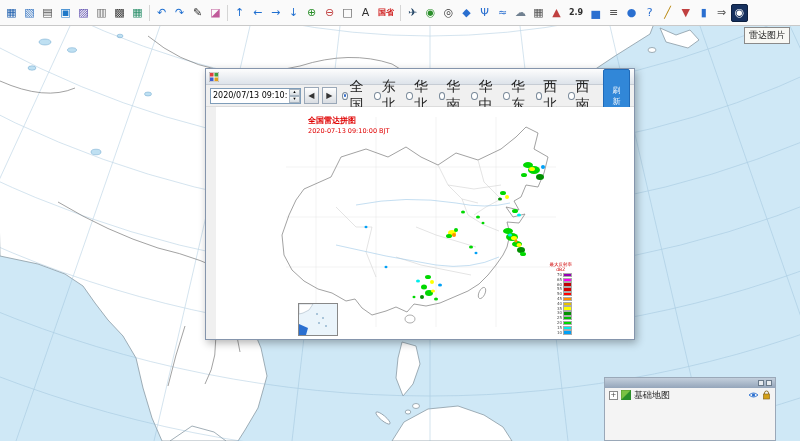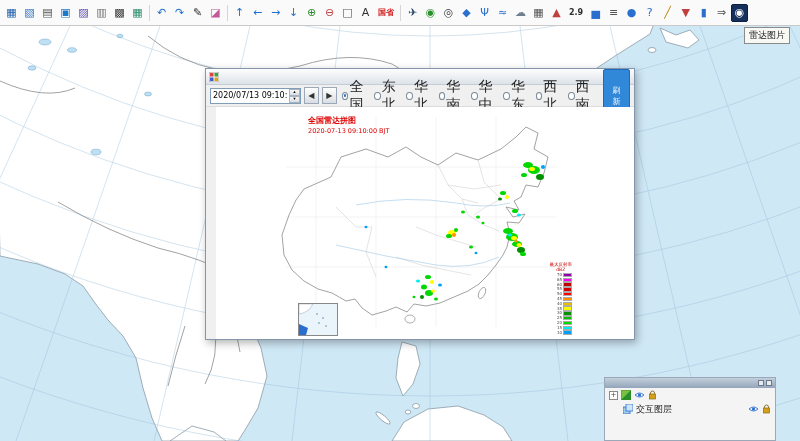--- a/index.html
+++ b/index.html
@@ -399,39 +399,25 @@
     <div class="panel-header">
       <span class="panel-btn"></span>
       <span class="panel-btn"></span>
     </div>
     <div class="tree-row">
       <span class="expander">+</span>
       <svg class="mini-icon" width="10" height="10" viewBox="0 0 10 10">
         <rect width="10" height="10" fill="#7ac143" stroke="#4a8a2a" stroke-width="0.8"></rect>
         <path d="M0,10 L10,0 L10,10 Z" fill="#2a8f2a"></path>
       </svg>
+      <span class="row-label">基础地图</span>
       <svg width="11" height="8" viewBox="0 0 11 8">
         <path d="M1,4 Q5.5,0 10,4 Q5.5,8 1,4 Z" fill="none" stroke="#2a6fd0" stroke-width="0.9"></path>
         <circle cx="5.5" cy="4" r="1.6" fill="#2a6fd0"></circle>
       </svg>
       <svg width="9" height="10" viewBox="0 0 9 10">
         <path d="M2.5,4 V3 a2,2 0 0 1 4,0 V4" fill="none" stroke="#8a6a20" stroke-width="0.9"></path>
         <rect x="1.5" y="4" width="6" height="5" fill="#d4a017" stroke="#8a6a20" stroke-width="0.7"></rect>
       </svg>
     </div>
-    <div class="tree-row indent">
-      <svg class="mini-icon" width="10" height="10" viewBox="0 0 10 10">
-        <rect x="0" y="3" width="7" height="7" fill="#9ecbe8" stroke="#2a6fd0" stroke-width="0.8"></rect>
-        <rect x="3" y="0" width="7" height="7" fill="#cfe4f5" stroke="#2a6fd0" stroke-width="0.8"></rect>
-      </svg>
-      <span class="row-label">交互图层</span>
-      <svg width="11" height="8" viewBox="0 0 11 8">
-        <path d="M1,4 Q5.5,0 10,4 Q5.5,8 1,4 Z" fill="none" stroke="#2a6fd0" stroke-width="0.9"></path>
-        <circle cx="5.5" cy="4" r="1.6" fill="#2a6fd0"></circle>
-      </svg>
-      <svg width="9" height="10" viewBox="0 0 9 10">
-        <path d="M2.5,4 V3 a2,2 0 0 1 4,0 V4" fill="none" stroke="#8a6a20" stroke-width="0.9"></path>
-        <rect x="1.5" y="4" width="6" height="5" fill="#d4a017" stroke="#8a6a20" stroke-width="0.7"></rect>
-      </svg>
-    </div>
   </div>
 
 </div>
 
 </body></html>

